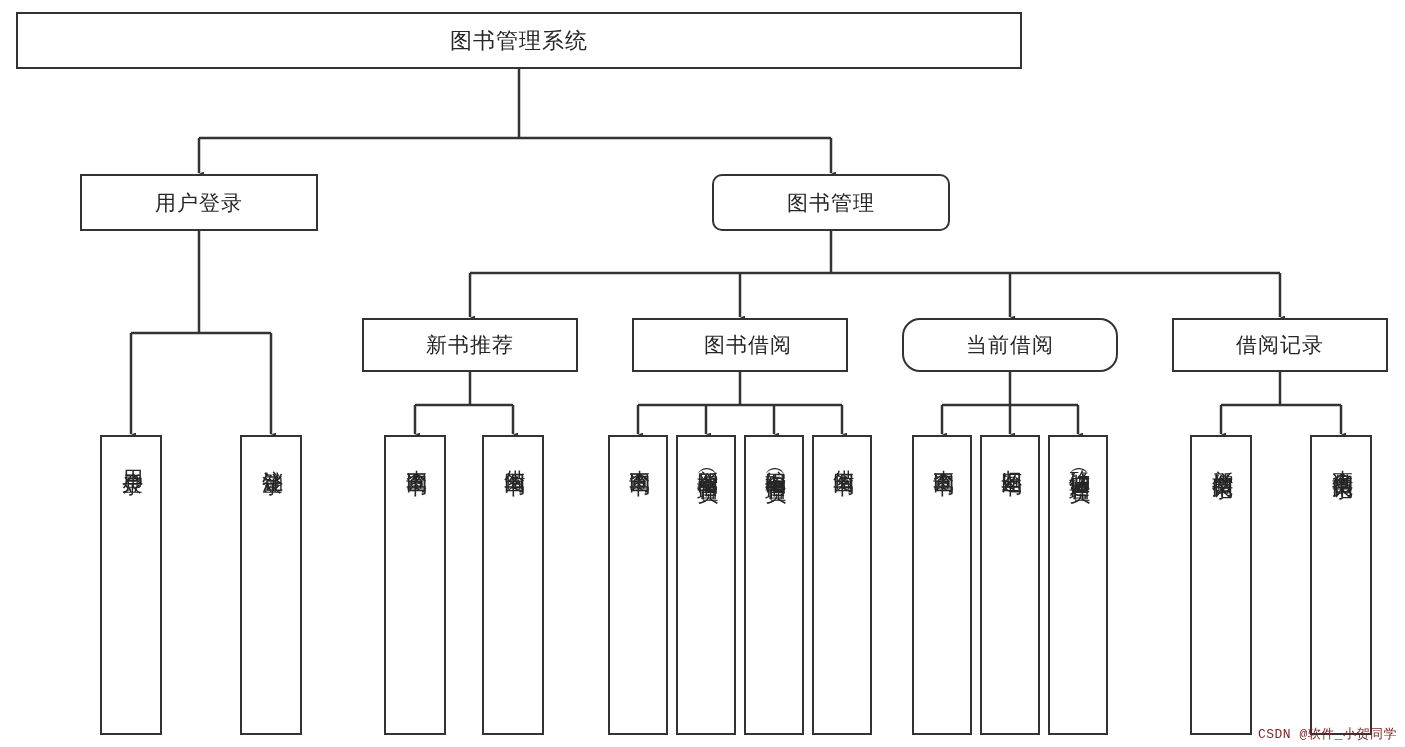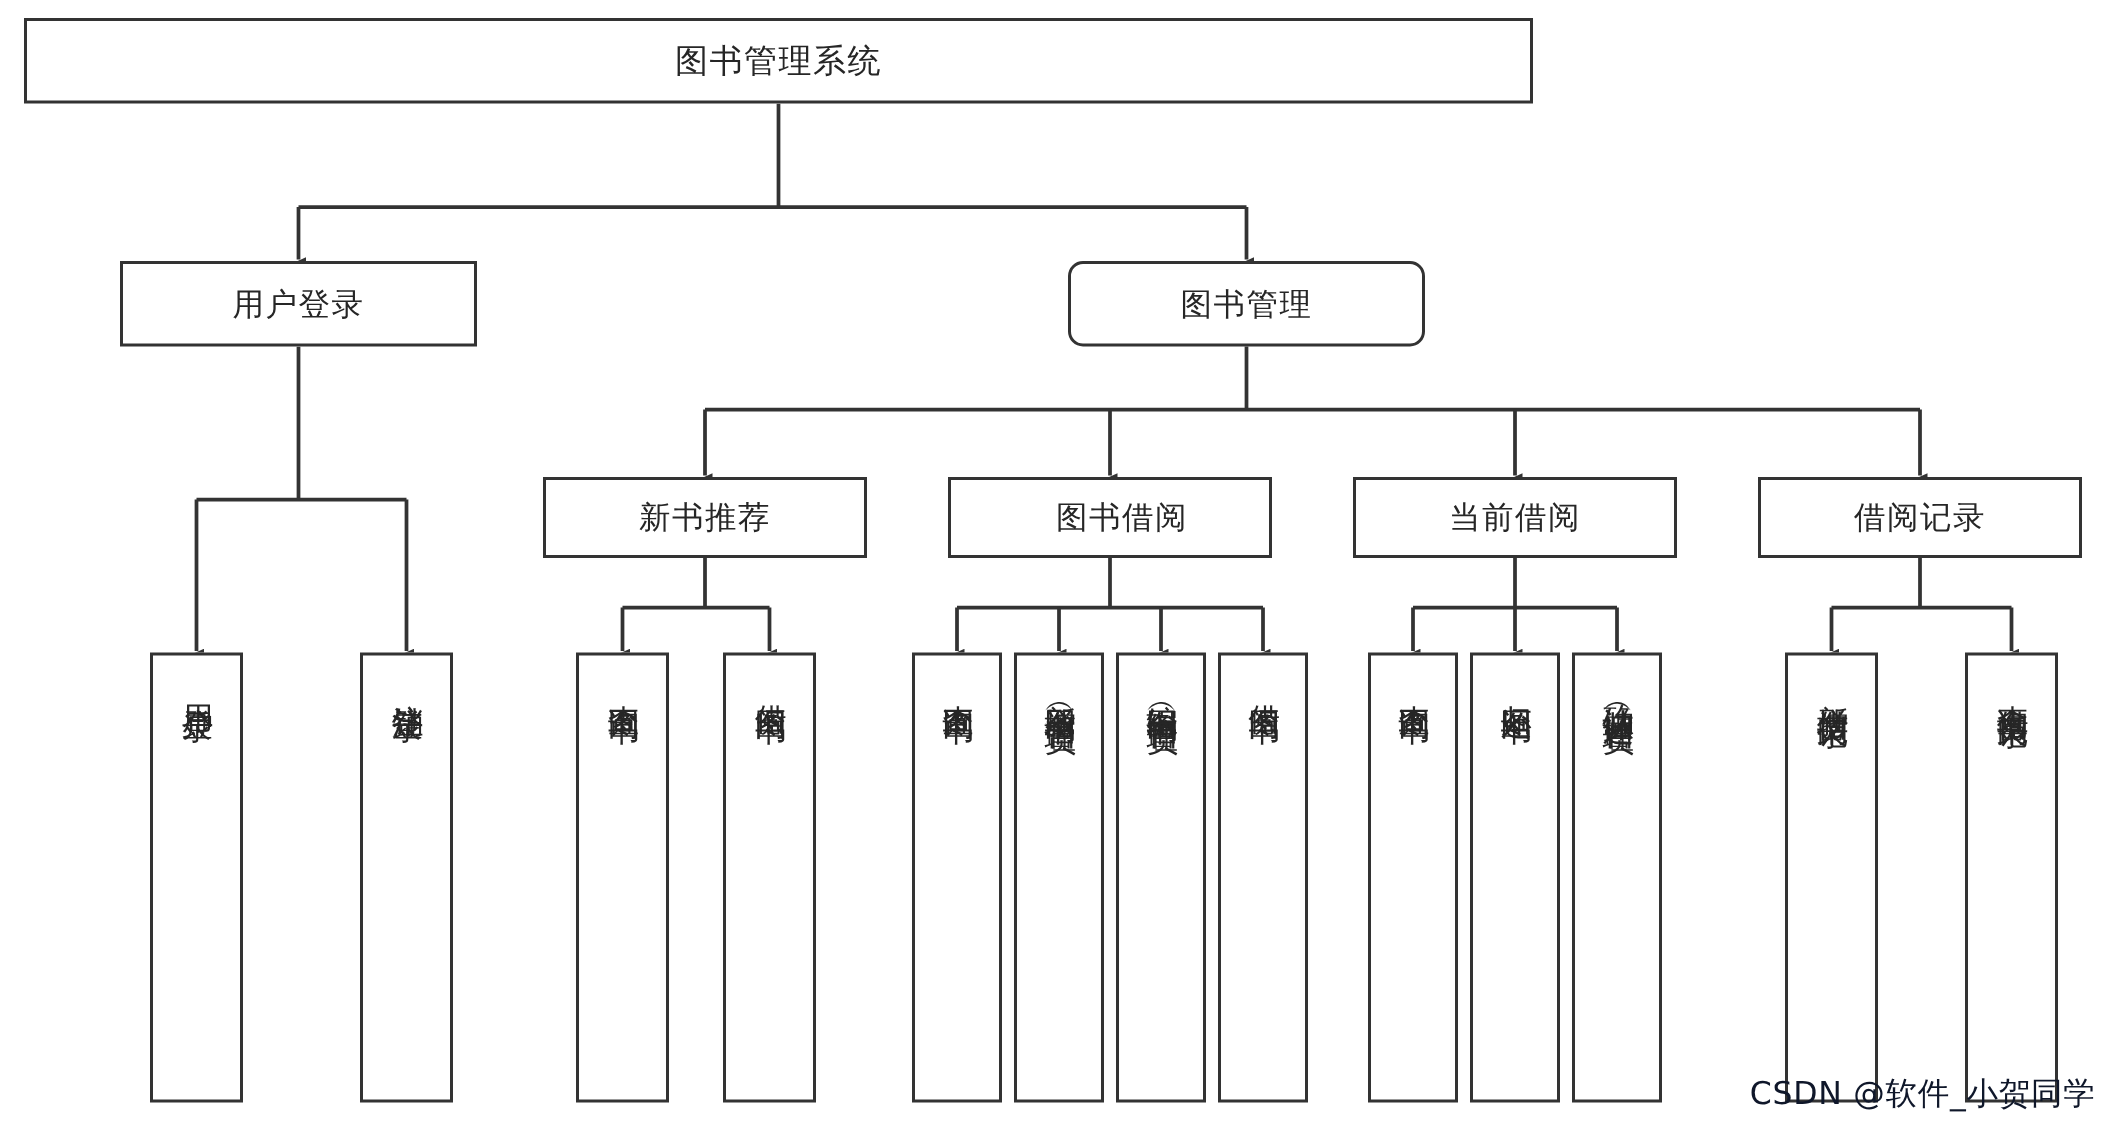--- a/index.html
+++ b/index.html
@@ -10,20 +10,21 @@
   }
   body {
     font-family: "DejaVu Sans", "Liberation Sans", sans-serif;
   }
   #canvas {
     position: relative;
     width: 1405px;
     height: 747px;
     background: #ffffff;
     overflow: hidden;
+    font-family: Liberation Mono, monospace;
   }
   #edges {
     position: absolute;
     left: 0;
     top: 0;
     width: 1405px;
     height: 747px;
     pointer-events: none;
   }
   .node {
@@ -55,22 +56,22 @@
     text-align: left;
     white-space: nowrap;
   }
   .node.root {
     font-size: 22px;
   }
   #watermark {
     position: absolute;
     right: 8px;
     bottom: 4px;
-    font-size: 21px;
-    color: #0f172a;
+    font-size: 13px;
+    color: #7f1d1d;
     letter-spacing: 0.5px;
     white-space: nowrap;
     user-select: none;
   }
 </style>
 </head>
 <body>
 
 <div id="canvas">
   <svg id="edges" viewBox="0 0 1405 747" width="1405" height="747">
@@ -124,21 +125,21 @@
       </div>
       <div class="node horiz" style="left: 712px; top: 174px; width: 238px; height: 57px; border-radius: 10px;">
         <span>图书管理</span>
       </div>
       <div class="node horiz" style="left: 362px; top: 318px; width: 216px; height: 54px;">
         <span>新书推荐</span>
       </div>
       <div class="node horiz" style="left: 632px; top: 318px; width: 216px; height: 54px; padding-left: 16px;">
         <span>图书借阅</span>
       </div>
-      <div class="node horiz" style="left: 902px; top: 318px; width: 216px; height: 54px;">
+      <div class="node horiz" style="left: 902px; top: 318px; width: 216px; height: 54px; border-radius: 18px;">
         <span>当前借阅</span>
       </div>
       <div class="node horiz" style="left: 1172px; top: 318px; width: 216px; height: 54px;">
         <span>借阅记录</span>
       </div>
       <div class="node vert" style="left: 100px; top: 435px; width: 62px; height: 300px;">
         <span class="vlabel">用户登录</span>
       </div>
       <div class="node vert" style="left: 240px; top: 435px; width: 62px; height: 300px;">
         <span class="vlabel">注销登录</span>

